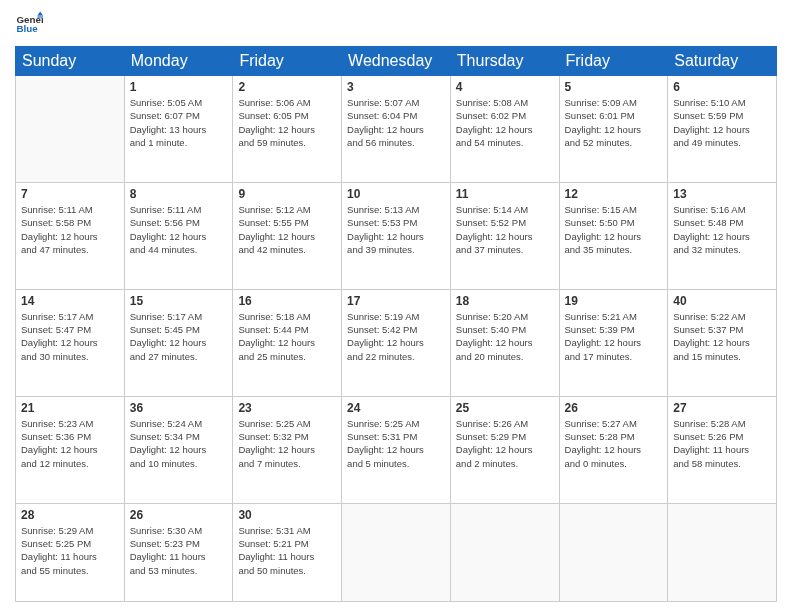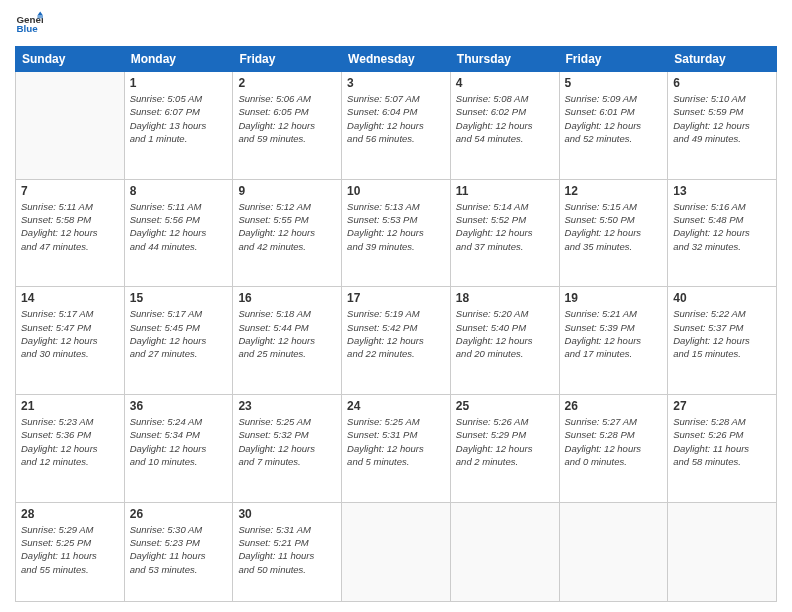--- a/index.html
+++ b/index.html
@@ -48,22 +48,22 @@
       margin-top: 2px;
     }
     .calendar {
       width: 100%;
       border-collapse: collapse;
       flex: 1;
     }
     .calendar th {
       background: #1a6abf;
       color: #fff;
-      font-size: 12px;
-      font-weight: bold;
+      font-size: 16px;
+      font-weight: normal;
       text-align: left;
       padding: 5px 6px;
       border: 1px solid #1a6abf;
     }
     .calendar td {
       border: 1px solid #ccc;
       vertical-align: top;
       padding: 4px 5px;
       width: calc(100% / 7);
       height: 85px;
@@ -72,21 +72,20 @@
       font-weight: bold;
       font-size: 12px;
       color: #333;
       display: block;
       margin-bottom: 2px;
     }
     .day-info {
       font-size: 9.5px;
       color: #444;
       line-height: 1.4;
-      font-style: italic;
     }
     .empty-cell {
       background: #f9f9f9;
     }
     .last-row td {
       height: 70px;
       margin-left: 12px;
     }
   </style>
 </head>

